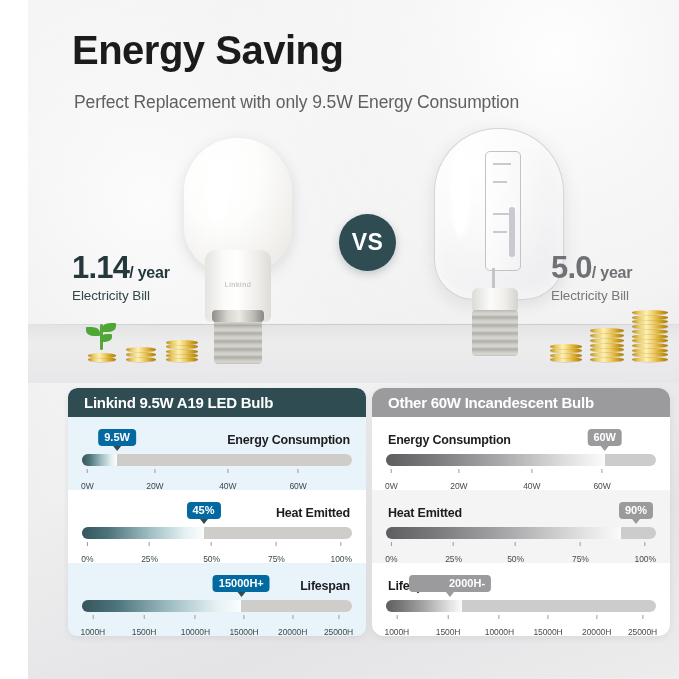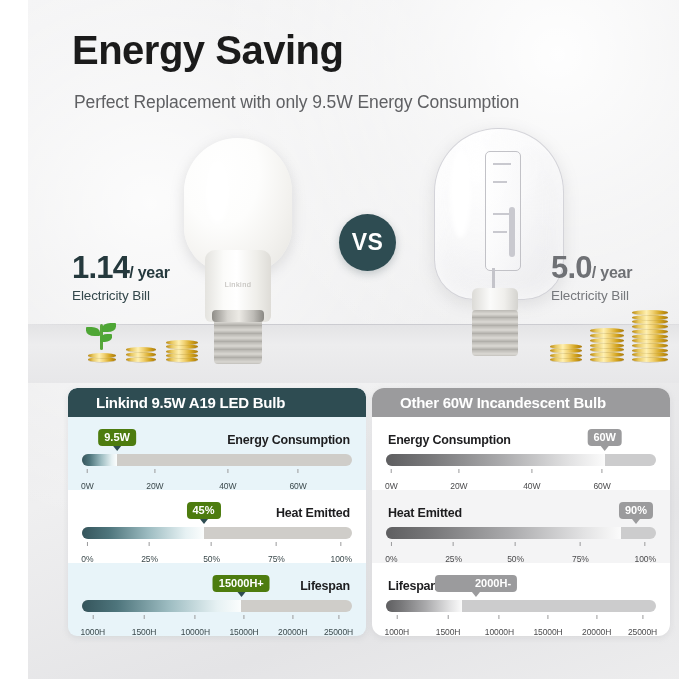--- a/index.html
+++ b/index.html
@@ -127,21 +127,21 @@
   .coin{
     position:absolute;left:0;width:100%;height:5px;border-radius:50%;
     background:linear-gradient(90deg,#c99a1e 0%,#f3d97a 22%,#fff3bd 42%,#e9c košt 0%,#e4c456 62%,#c2931b 100%);
     box-shadow:0 .5px .5px rgba(120,90,10,.35);
   }
   .sprout-stem{position:absolute;background:#58a63a;border-radius:2px;}
   .leaf{position:absolute;background:#4ea635;border-radius:60% 8% 60% 8%;}
   
   .panel{position:absolute;top:388px;overflow:hidden;}
   .panel .phead{
-    height:29px;display:flex;align-items:center;padding-left:28px;
+    height:29px;display:flex;align-items:center;padding-left:16px;
     color:#fff;font-size:15px;font-weight:700;letter-spacing:-.25px;
   }
   .panel-left{
     left:40px;width:298px;height:248px;border-radius:9px;
     background:#e8f4f9;box-shadow:0 2px 6px rgba(140,150,155,.18);
   }
   .panel-left .phead{background:#2e4c52;border-radius:9px 9px 0 0;}
   .panel-right{
     left:344px;width:298px;height:248px;border-radius:12px;
     background:#ffffff;box-shadow:0 2px 6px rgba(150,150,155,.18);
@@ -157,21 +157,21 @@
   .panel-right .m-title{color:#1d1d1f;left:16px;}
   .badge{
     position:absolute;top:12px;height:17px;line-height:17px;padding:0 6px;
     border-radius:4px;color:#fff;font-size:11px;font-weight:700;white-space:nowrap;
     transform:translateX(-50%);
   }
   .badge:after{
     content:"";position:absolute;left:50%;bottom:-5px;margin-left:-4px;
     border-left:4px solid transparent;border-right:4px solid transparent;
   }
-  .panel-left .badge{background:#4d7c0f;}
+  .panel-left .badge{background:#0369a1;}
   .panel-left .badge:after{border-top:5px solid #2e4c52;}
   .panel-right .badge{background:#9b9b9d;}
   .panel-right .badge:after{border-top:5px solid #9b9b9d;}
   .track{
     position:absolute;left:14px;right:14px;top:37px;height:12px;border-radius:6px;
     overflow:hidden;
   }
   .panel-left .track{background:#cfcdc9;}
   .panel-right .track{background:#cccccd;}
   .fill{position:absolute;left:0;top:0;height:100%;}
@@ -360,21 +360,21 @@
         <div class="ticks">
           <div class="tick" style="left: 2%;"><i></i><span>0%</span></div>
           <div class="tick" style="left: 25%;"><i></i><span>25%</span></div>
           <div class="tick" style="left: 48%;"><i></i><span>50%</span></div>
           <div class="tick" style="left: 72%;"><i></i><span>75%</span></div>
           <div class="tick" style="left: 96%;"><i></i><span>100%</span></div>
         </div>
       </div>
     <div class="metric">
         <div class="m-title">Lifespan</div>
-        <div class="badge" style="left: 104px; padding-left: 40px;">2000H-</div>
+        <div class="badge" style="left: 78px; padding-left: 40px;">2000H-</div>
         <div class="track">
           <div class="fill" style="width: 28%;"></div>
         </div>
         <div class="ticks">
           <div class="tick" style="left: 4%;"><i></i><span>1000H</span></div>
           <div class="tick" style="left: 23%;"><i></i><span>1500H</span></div>
           <div class="tick" style="left: 42%;"><i></i><span>10000H</span></div>
           <div class="tick" style="left: 60%;"><i></i><span>15000H</span></div>
           <div class="tick" style="left: 78%;"><i></i><span>20000H</span></div>
           <div class="tick" style="left: 95%;"><i></i><span>25000H</span></div>

